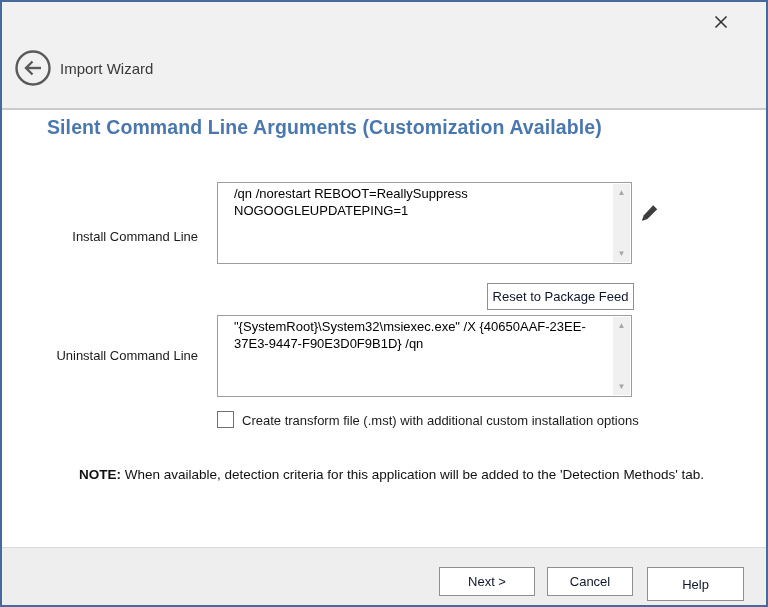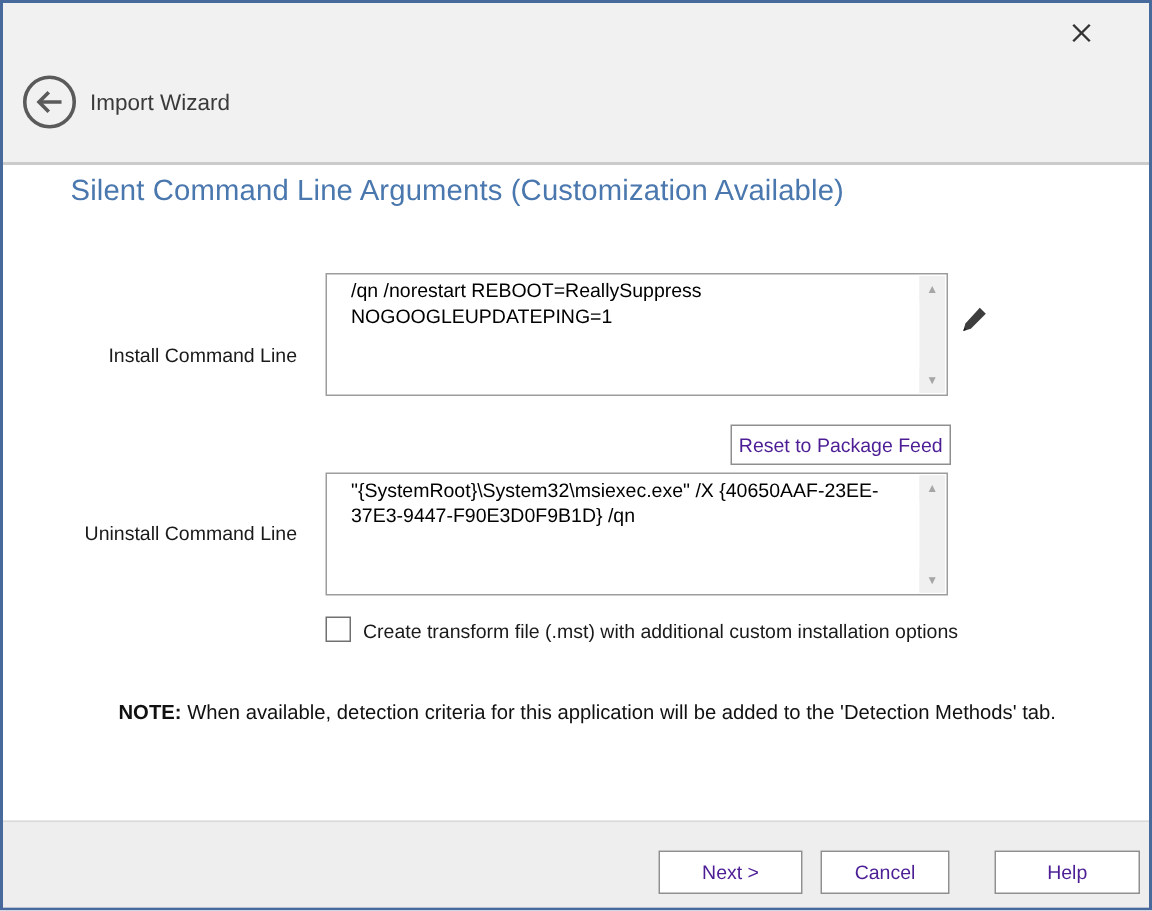--- a/index.html
+++ b/index.html
@@ -25,21 +25,21 @@
     position:absolute; left:12px; top:47px; width:38px; height:38px;
     background:transparent; border:none; cursor:pointer; padding:0;
   }
   .wizard-title{
     position:absolute; left:58px; top:58px; font-size:15px; color:#3a3a3a;
   }
 
   
   .page-heading{
     position:absolute; left:45px; top:114px; font-size:19.5px;
-    font-weight:400; color:#4a78ae; letter-spacing:0.1px;
+    font-weight:700; color:#4a78ae; letter-spacing:0.1px;
   }
 
   
   .field-label{
     position:absolute; left:40px; width:156px; text-align:right;
     font-size:13px; color:#1a1a1a;
   }
   .label-install{ top:227px; }
   .label-uninstall{ top:346px; }
 
@@ -69,27 +69,27 @@
 
   
   .edit-btn{
     position:absolute; left:636px; top:196px; width:24px; height:32px;
     background:transparent; border:none; cursor:pointer; padding:0;
   }
 
   
   .btn{
     position:absolute; background:#ffffff; border:1px solid #8f8f8f;
-    font-size:13px; color:#4c1d95; font-family:"Liberation Sans",sans-serif;
+    font-size:13px; color:#0f172a; font-family:"Liberation Sans",sans-serif;
     cursor:pointer;
   }
   .reset-btn{ left:485px; top:281px; width:147px; height:27px; }
   .next-btn{ left:437px; top:565px; width:96px; height:29px; }
   .cancel-btn{ left:545px; top:565px; width:86px; height:29px; }
-  .help-btn{ left:645px; top:565px; width:97px; height:29px;margin-left:16px; }
+  .help-btn{ left:645px; top:565px; width:97px; height:34px; }
 
   
   .checkbox{
     position:absolute; left:215px; top:409px; width:17px; height:17px;
     background:#fff; border:1px solid #707070; cursor:pointer;
   }
   .checkbox-label{
     position:absolute; left:240px; top:411px; font-size:13px; color:#1a1a1a;
   }
 

